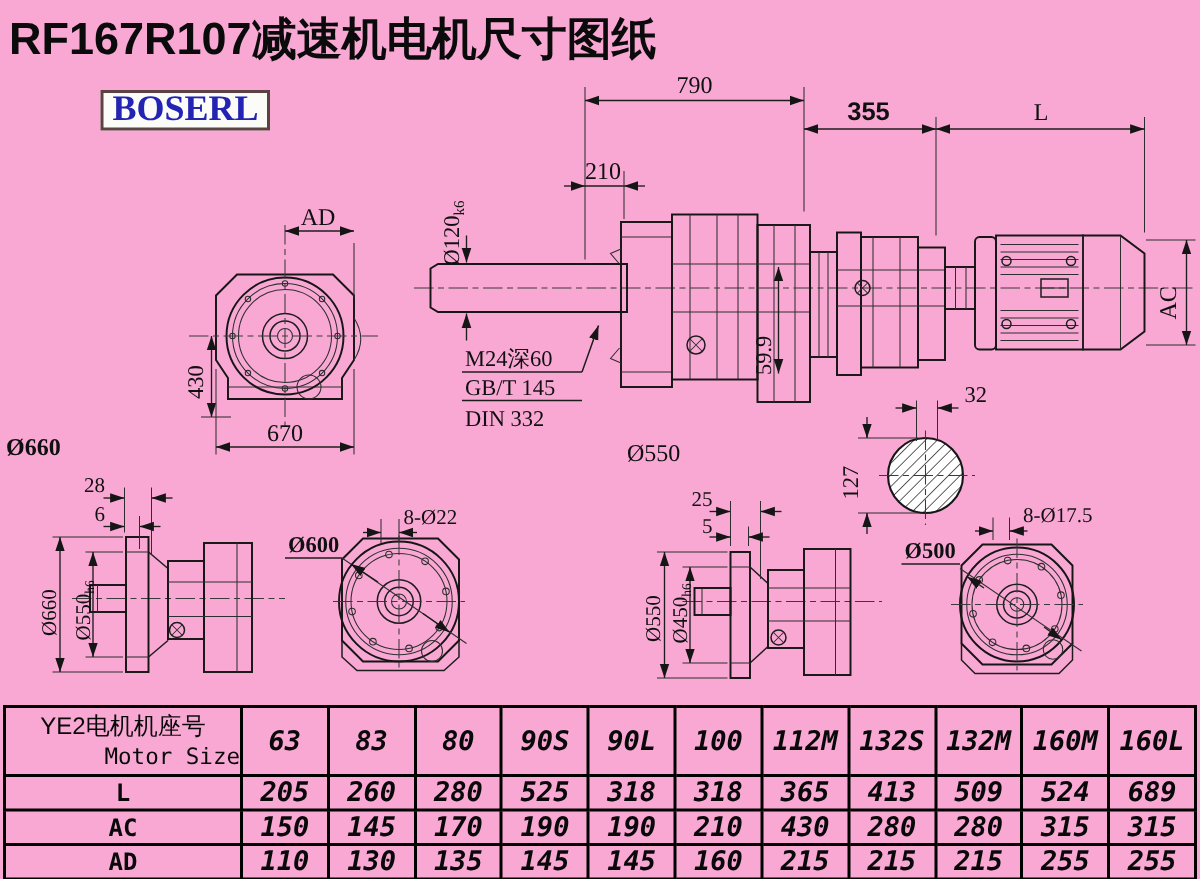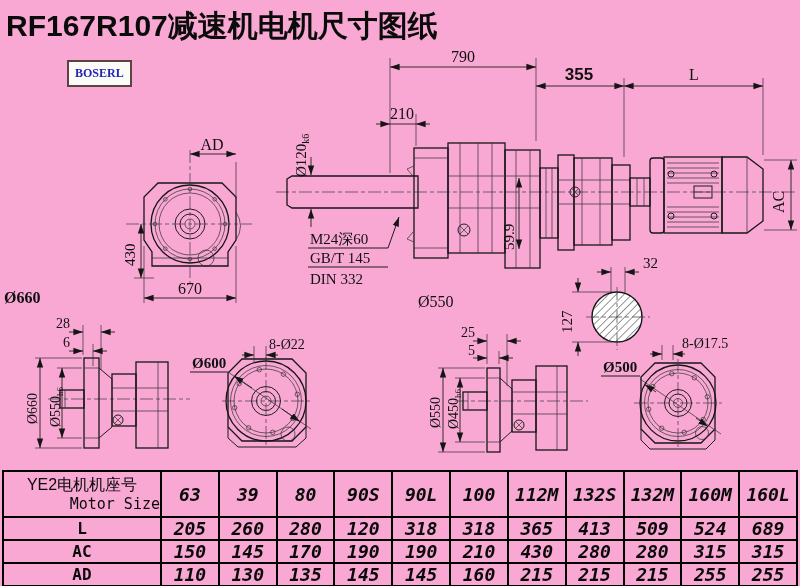--- a/index.html
+++ b/index.html
@@ -1,21 +1,21 @@
 <!DOCTYPE html>
 <html><head>
 <meta charset="utf-8">
 <style>
   html,body{margin:0;padding:0;background:#ffffff;}
   #page{position:relative;width:800px;height:586px;background:#f9a8d4;overflow:hidden;
         font-family:"Liberation Sans",sans-serif;}
   #title{position:absolute;left:6px;top:6px;font-size:30px;font-weight:800;color:#0b0b0b;
          letter-spacing:0px;white-space:nowrap;}
   #brand{position:absolute;left:67px;top:60px;border:2px solid #5c4242;background:#fbfbf8;
-         color:#2424b4;font-family:"Liberation Serif",serif;font-weight:700;font-size:12px;
+         color:#2424b4;font-family:"Liberation Serif",serif;font-weight:700;font-size:24px;
          padding:0px 6px 1px 6px;line-height:22px;}
   svg{position:absolute;left:0;top:0;}
   
   .ln{stroke:#161616;stroke-width:1.3;fill:none;}
   .m {stroke:#1d1d1d;stroke-width:1;fill:none;}
   .t {stroke:#2e2e2e;stroke-width:0.7;fill:none;}
   .cl{stroke:#3a3a3a;stroke-width:0.7;fill:none;stroke-dasharray:13 3 4 3;}
   .dim{stroke:#1d1d1d;stroke-width:0.9;fill:none;}
   
   text{fill:#101010;}
@@ -347,37 +347,37 @@
         <col>
         <col>
     </colgroup>
     <tbody>
         <tr class="hd">
       <td>
         <div class="hcn">YE2电机机座号</div>
         <div class="hen">Motor Size</div>
       </td>
       <td class="num">63</td>
-      <td class="num">39</td>
+      <td class="num">83</td>
       <td class="num">80</td>
       <td class="num">90S</td>
       <td class="num">90L</td>
       <td class="num">100</td>
       <td class="num">112M</td>
       <td class="num">132S</td>
       <td class="num">132M</td>
       <td class="num">160M</td>
       <td class="num">160L</td>
     </tr>
     <tr class="dr">
       <td class="lbl">L</td>
       <td class="num">205</td>
       <td class="num">260</td>
       <td class="num">280</td>
-      <td class="num">120</td>
+      <td class="num">525</td>
       <td class="num">318</td>
       <td class="num">318</td>
       <td class="num">365</td>
       <td class="num">413</td>
       <td class="num">509</td>
       <td class="num">524</td>
       <td class="num">689</td>
     </tr>
     <tr class="dr">
       <td class="lbl">AC</td>

